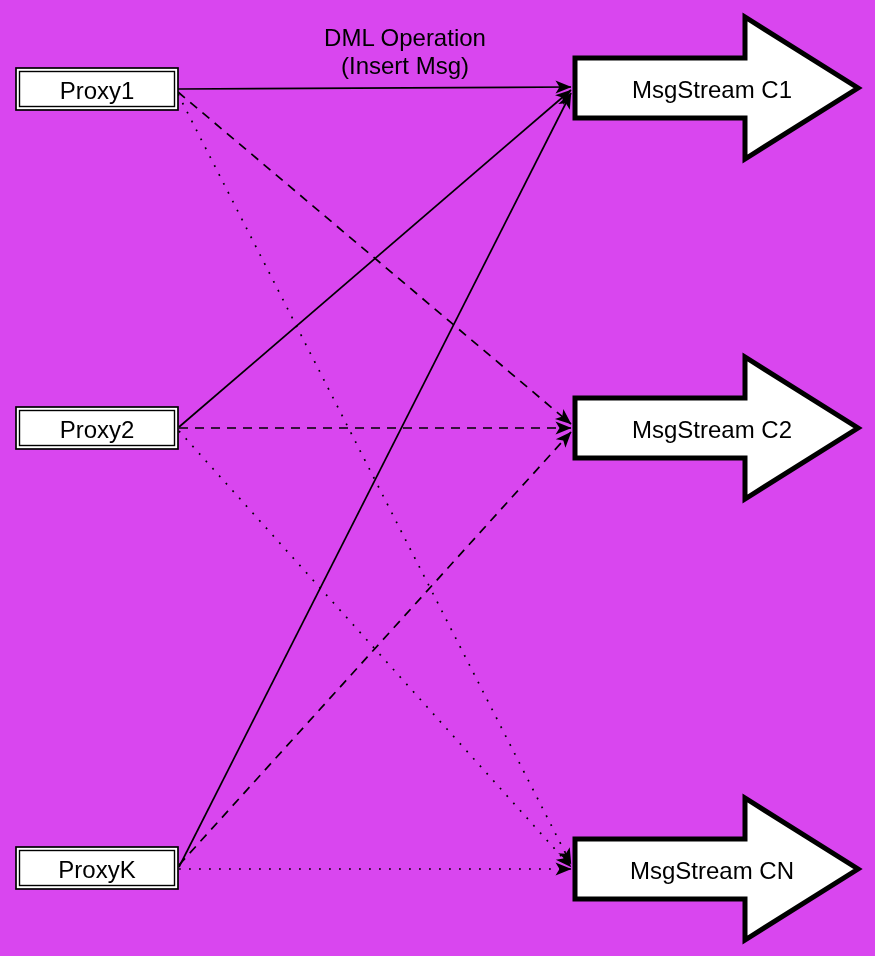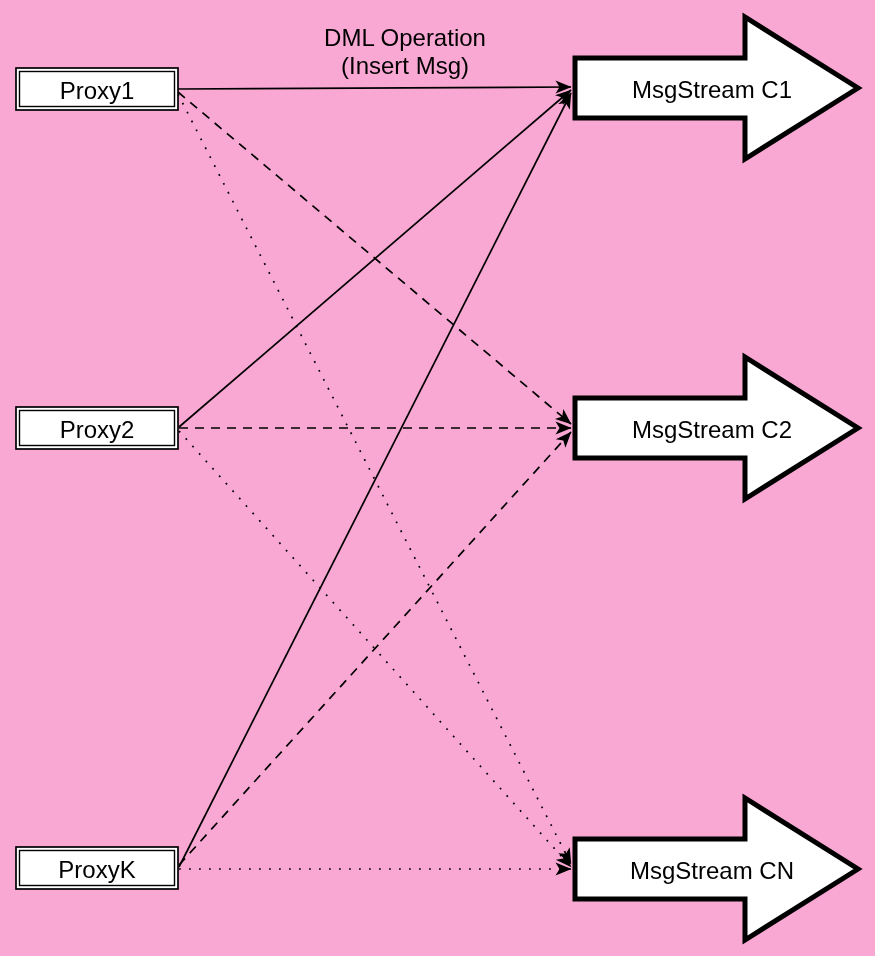--- a/index.html
+++ b/index.html
@@ -4,21 +4,21 @@
 <style>
   html, body {
     margin: 0;
     padding: 0;
     background: #ffffff;
   }
   .canvas {
     position: relative;
     width: 875px;
     height: 956px;
-    background: #f9a8d4;
+    background: #d946ef;
     overflow: hidden;
   }
   svg {
     display: block;
   }
   .edge {
     stroke: #000000;
     stroke-width: 1.7;
     fill: none;
   }

